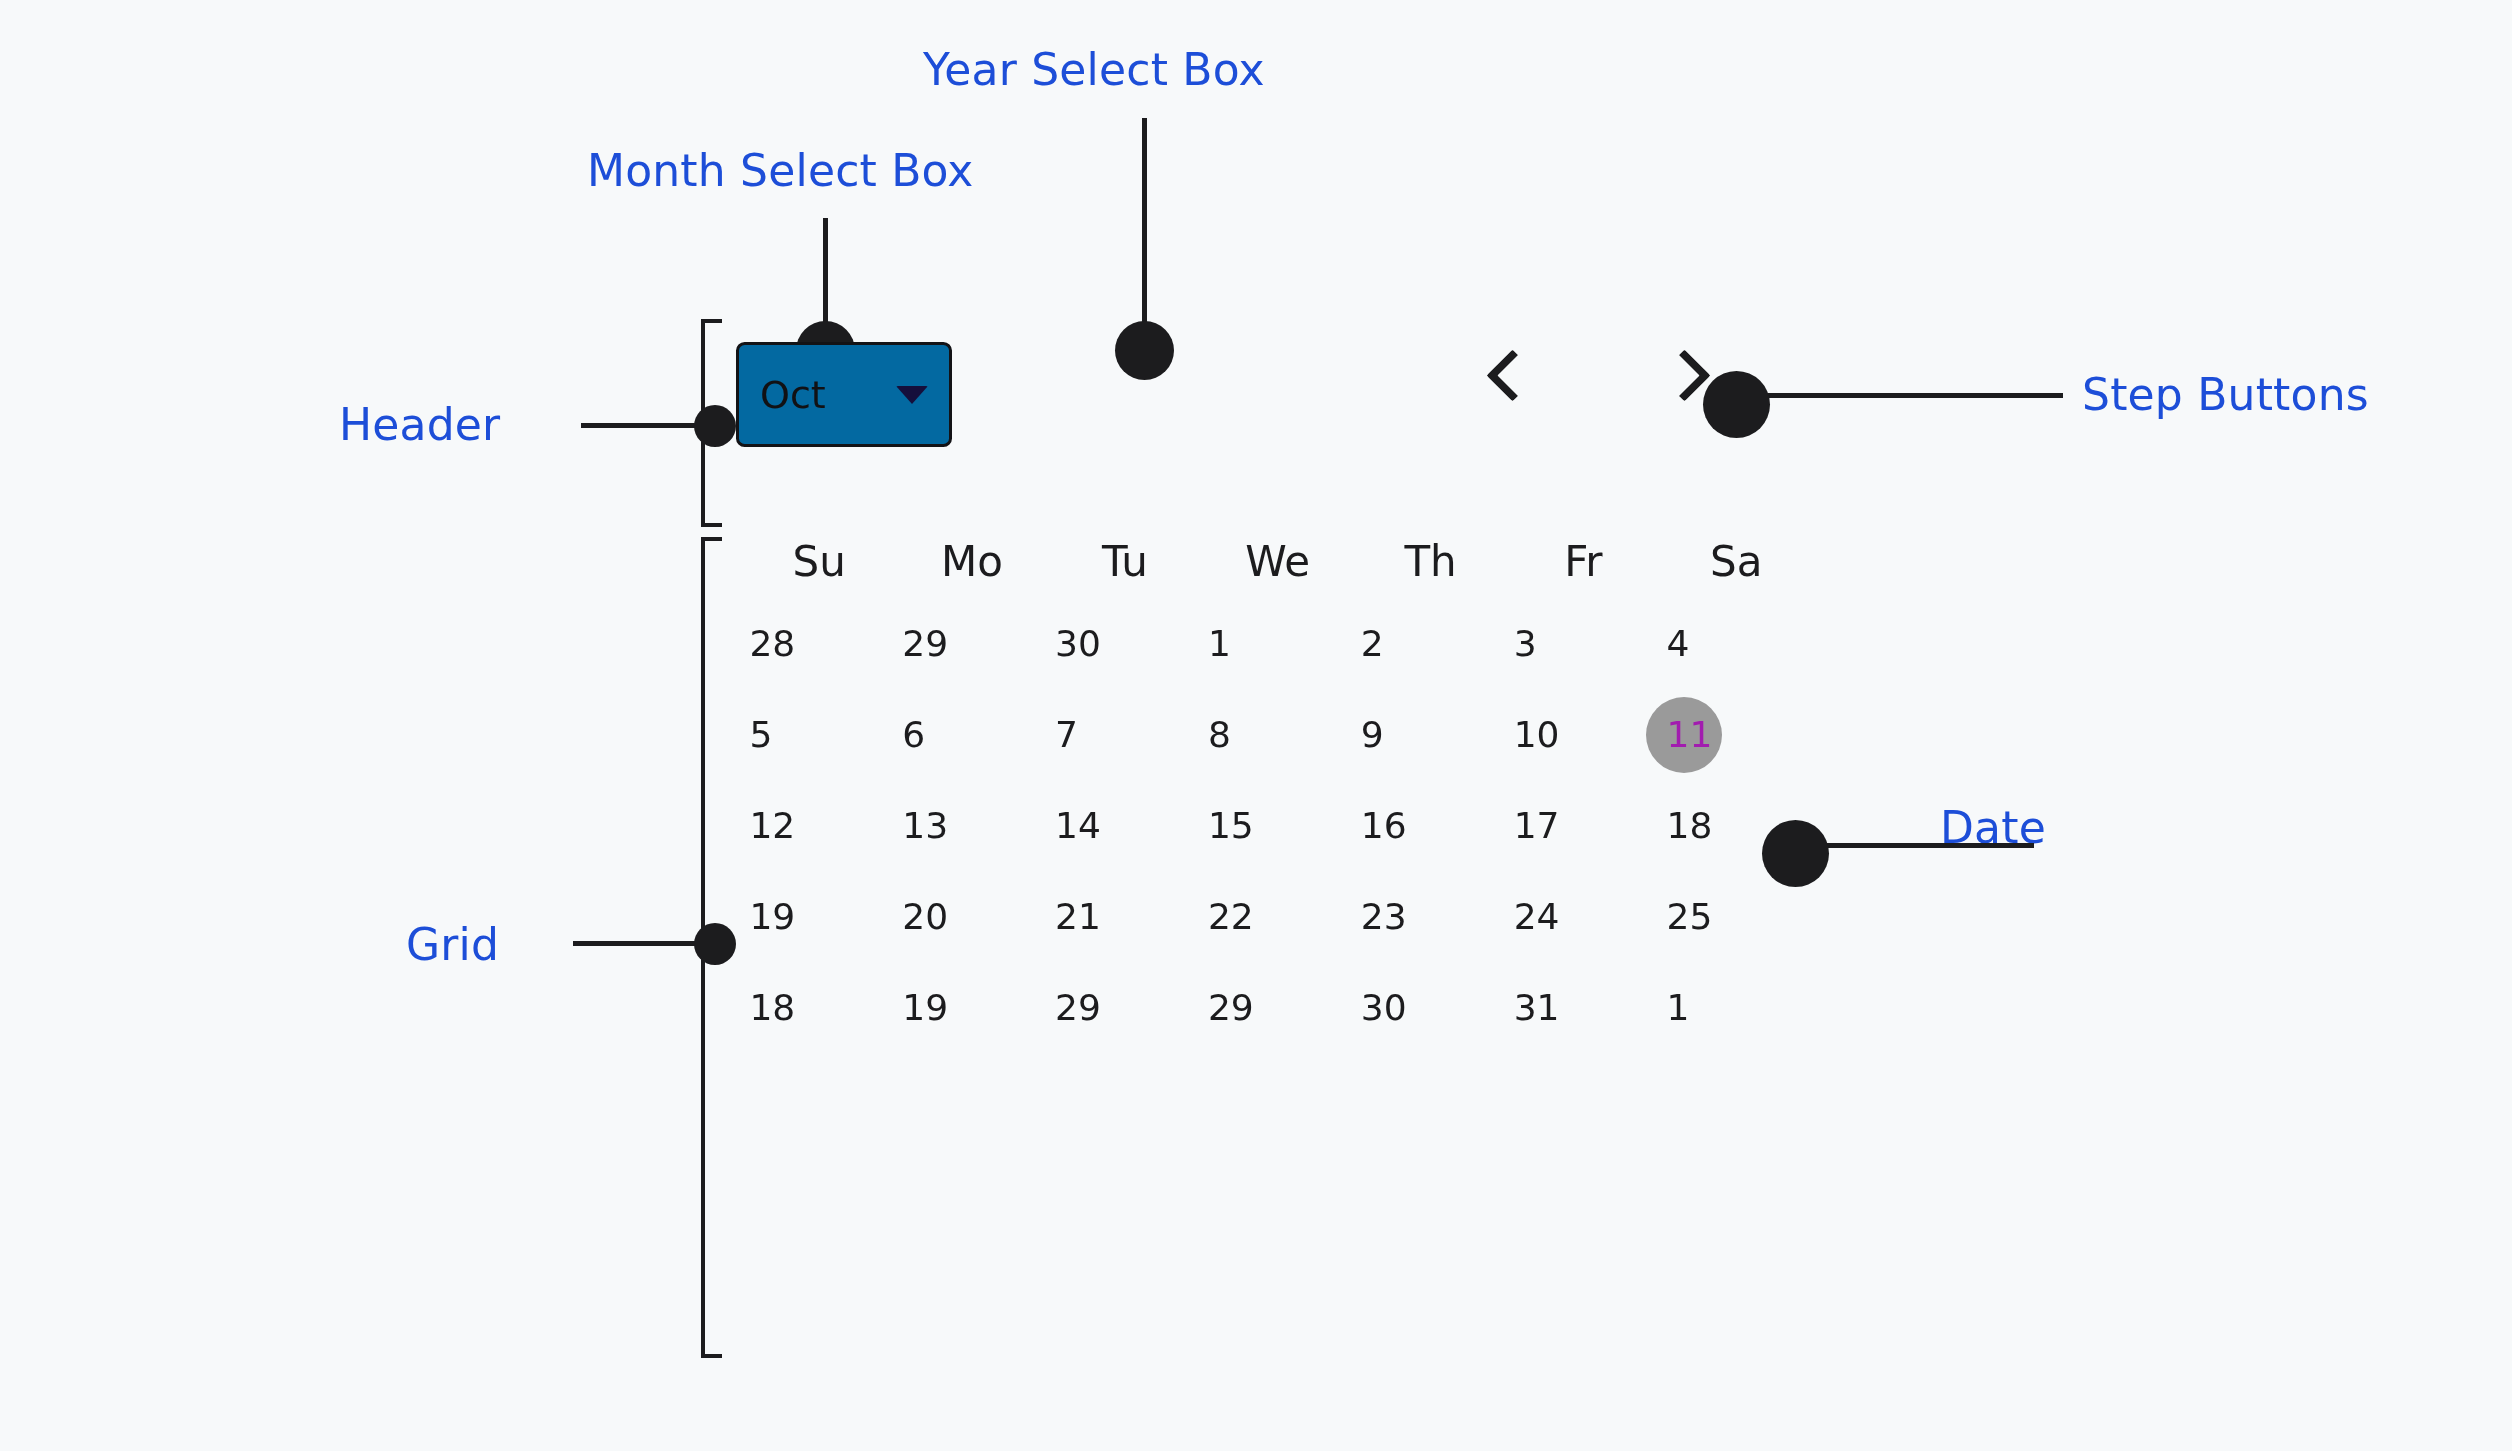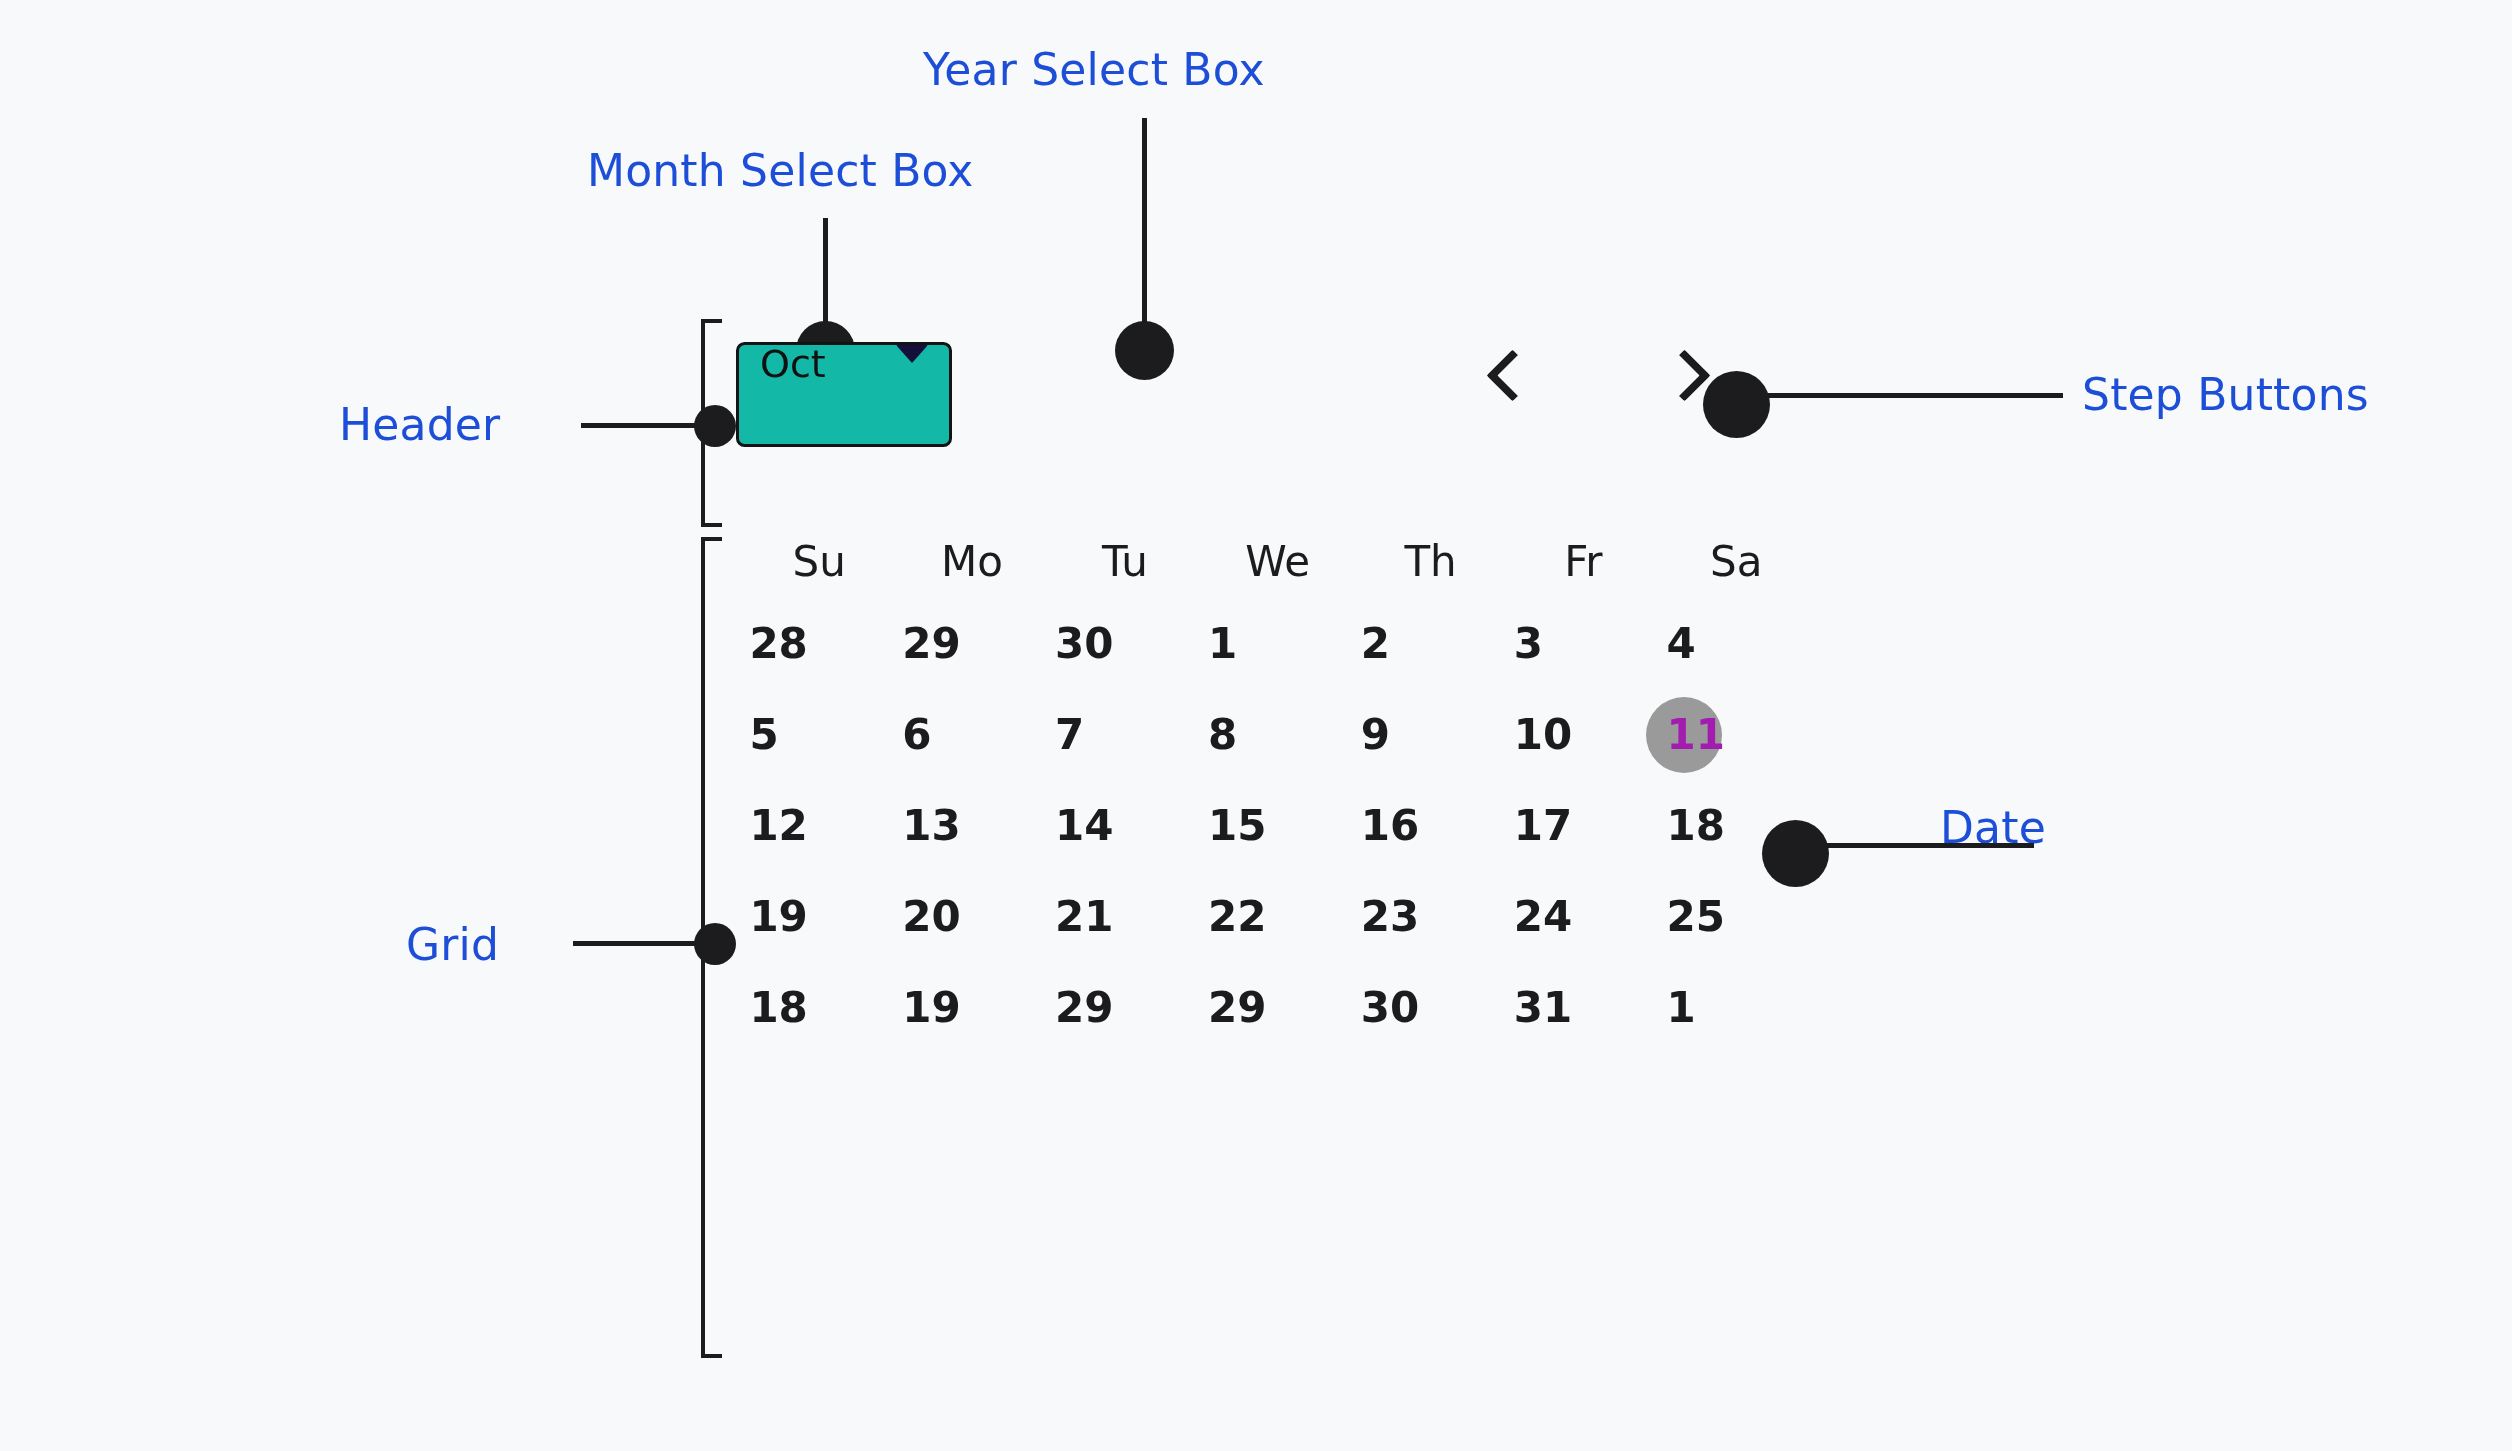--- a/index.html
+++ b/index.html
@@ -67,22 +67,23 @@
     height: 201px;
   }
 
   .select-box {
     position: absolute;
     top: 27px;
     height: 105px;
     box-sizing: border-box;
     border: 3.8px solid #131316;
     border-radius: 8.6px;
-    background: #14b8a6;
+    background: #0369a1;
     display: flex;
+    align-items: center;
     padding: 0 21px;
     cursor: pointer;
   }
   #month-select { left: 0px; width: 216px; }
   #year-select  { left: 298px; width: 225px; }
 
   .select-value {
     font-size: 38px;
     color: #111114;
     line-height: 1;
@@ -147,26 +148,25 @@
     position: relative;
     height: 91px;
     display: flex;
     align-items: center;
     justify-content: flex-start;
     padding-left: 13.4px;
     cursor: pointer;
     box-sizing: border-box;
   }
   .day-num {
-    font-size: 42px;
+    font-size: 36px;
     color: #1c1c1e;
     line-height: 1;
     position: relative;
     z-index: 2;
-    font-weight: bold;
   }
   .day-cell.selected .day-num {
     color: #a21caf;
   }
   .day-cell.selected::before {
     content: "";
     position: absolute;
     left: -7.6px;
     top: 50%;
     transform: translateY(-50%);

